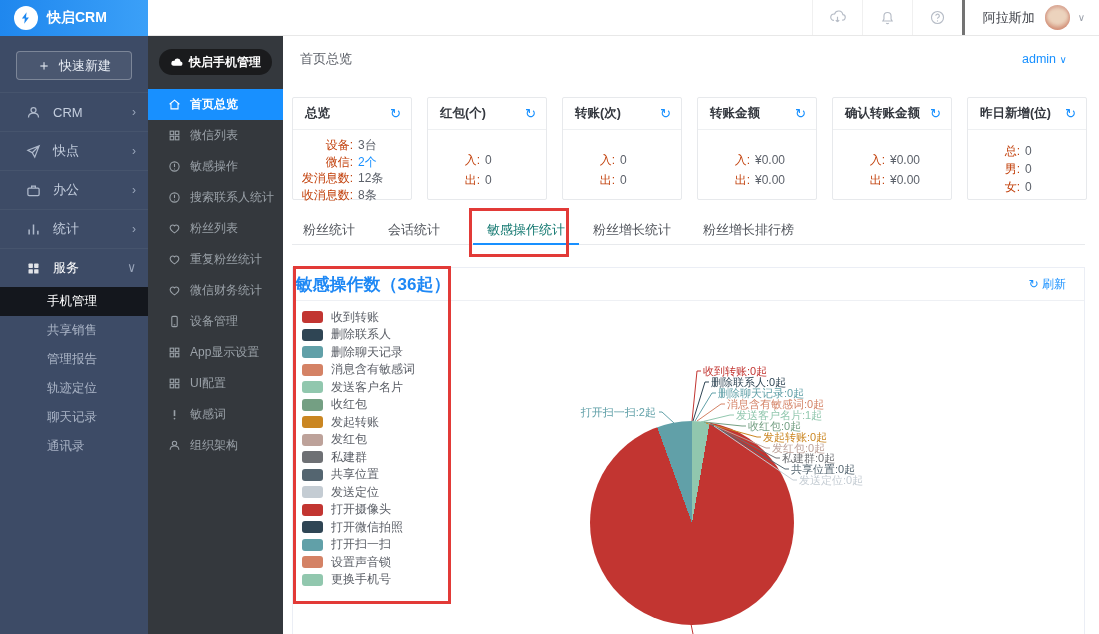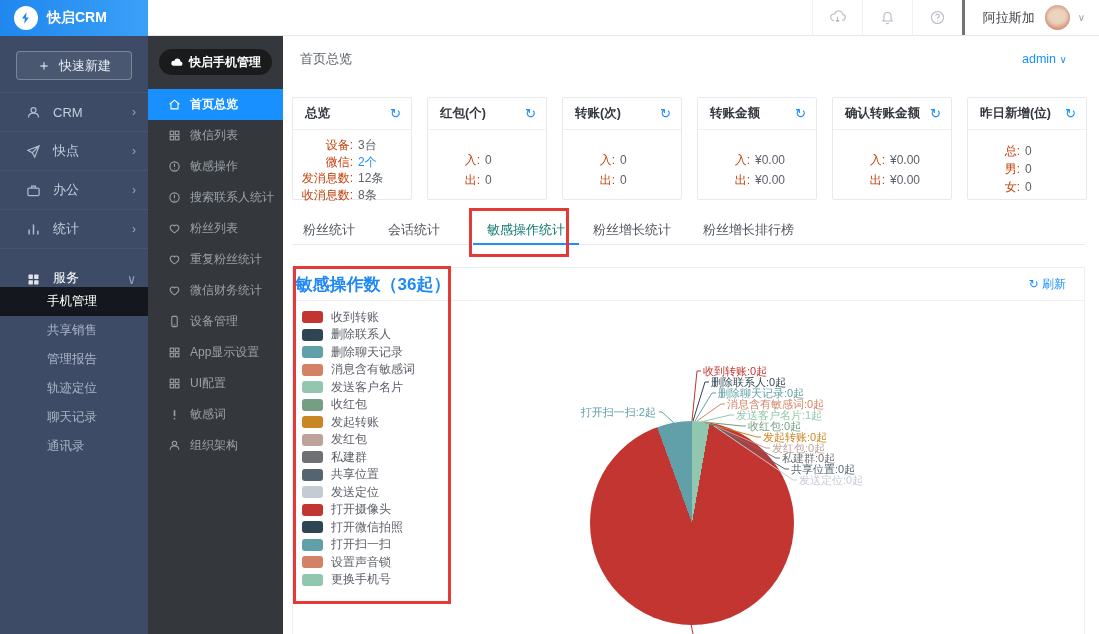--- a/index.html
+++ b/index.html
@@ -12,21 +12,21 @@
   .brand .logo{width:24px;height:24px;border-radius:50%;background:#fff;display:flex;align-items:center;justify-content:center;margin-right:9px;}
   .brand .logo svg{width:14px;height:14px;}
   .brand-name{color:#fff;font-size:14px;font-weight:bold;}
   .quick-btn{margin:15px 16px 12px 16px;height:29px;border:1px solid rgba(255,255,255,.28);border-radius:4px;background:rgba(255,255,255,.07);color:#e8edf5;font-size:13px;display:flex;align-items:center;justify-content:center;cursor:pointer;}
   .quick-btn .plus{margin-right:8px;font-size:14px;}
   .s1-item{height:39px;display:flex;align-items:center;padding:0 12px 0 26px;color:#c3cddd;font-size:13px;border-top:1px solid rgba(255,255,255,.05);cursor:pointer;}
   .s1-item .ic{width:15px;height:15px;margin-right:12px;opacity:.85;flex:none;}
   .s1-item .ic svg{width:15px;height:15px;display:block;}
   .s1-item .lb{flex:1;}
   .s1-item .chev{font-size:12px;color:#9aa6bb;transform:scaleY(1.1);}
-  .s1-item.active-section{color:#fff;align-items:flex-end;}
+  .s1-item.active-section{color:#fff;}
   .s1-sub{height:29px;display:flex;align-items:center;padding-left:47px;color:#aab4c6;font-size:12.5px;cursor:pointer;}
   .s1-sub.active{background:#14171d;color:#fff;}
 
   
   .sidebar2{position:absolute;left:148px;top:36px;width:135px;height:598px;background:#34383d;z-index:9;}
   .module-btn{margin:13px 11px 14px 11px;height:26px;border-radius:13px;background:#1a1b1d;color:#fff;font-size:12px;font-weight:bold;display:flex;align-items:center;justify-content:center;cursor:pointer;}
   .module-btn .ic{width:13px;height:13px;margin-right:6px;}
   .module-btn .ic svg{width:13px;height:13px;display:block;}
   .s2-item{height:31px;display:flex;align-items:center;padding-left:20px;color:#9aa1a8;font-size:12px;cursor:pointer;}
   .s2-item .ic{width:13px;height:13px;margin-right:9px;flex:none;}

